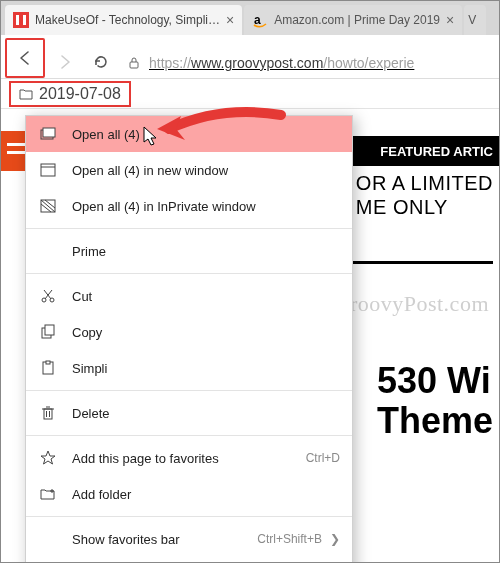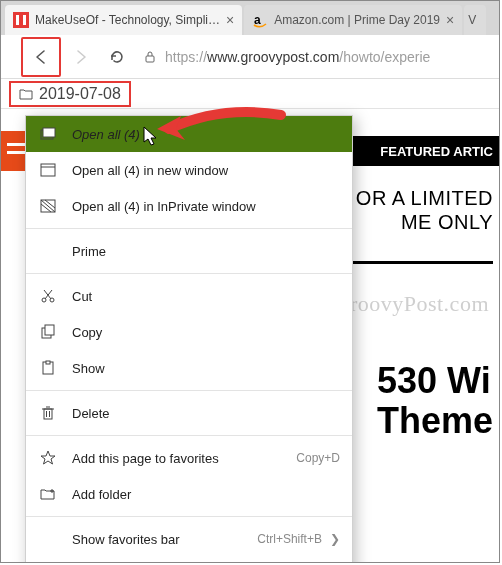--- a/index.html
+++ b/index.html
@@ -47,23 +47,24 @@
   .tab .favicon { width: 16px; height: 16px; margin-right: 6px; display:inline-flex; align-items:center; justify-content:center; }
   .tab .title { overflow: hidden; text-overflow: ellipsis; white-space: nowrap; flex: 1; }
   .tab .close { margin-left:6px; color:#666; font-size:14px;}
   .tab.stub { min-width: 22px; max-width:22px; padding:0 4px;}
   
   .toolbar {
     height: 44px;
     background: #fff;
     border-bottom: 1px solid #ddd;
     display: flex;
-    align-items: center;
-    padding: 0 20px;
+    align-items: flex-end;
+    padding: 0 4px;
     gap: 4px;
+    text-decoration: underline;
   }
   .tbtn {
     width: 32px; height: 32px;
     display:flex; align-items:center; justify-content:center;
     color:#555;
   }
   .tbtn.disabled { color:#bbb; }
   .backbox {
     border: 2px solid #e53935;
     border-radius:2px;
@@ -117,22 +118,22 @@
   }
   .orange-banner::before{ top:12px;}
   .orange-banner::after{ top:20px;}
   .black-band{
     position:absolute; top:25px; left:40px; right:0; height:30px;
     background:#000; color:#fff; font-weight:600; font-size:13px;
     display:flex; align-items:center; justify-content:flex-end; padding-right:6px;
     white-space:nowrap;
   }
   .promo{
-    position:absolute; top:75px; right:6px;
-    text-align:right; color:#000;
+    position:absolute; top:60px; right:6px;
+    text-align:left; color:#000;
     font-size:20px; line-height:24px;
     font-family: Arial, sans-serif;
     letter-spacing:0.5px;
   }
   .sep-line{
     position:absolute; top:150px; right:6px; width:170px; height:3px; background:#000;
   }
   .watermark{
     position:absolute; top:180px; right:10px;
     color:#cfcfcf; font-size:22px; font-family: Georgia, serif;
@@ -154,21 +155,21 @@
     font-size:13px;
     color:#222;
     z-index:20;
   }
   .mrow {
     display:flex; align-items:center;
     height:36px;
     padding: 0 12px;
     position:relative;
   }
-  .mrow.hover { background:#4d7c0f;font-style:italic; }
+  .mrow.hover { background:#fca5a5; }
   .micon { width:20px; height:20px; margin-right:14px; display:flex; align-items:center; justify-content:center; color:#444;}
   .micon.blank { }
   .mlabel { flex:1; white-space:nowrap;}
   .mshort { color:#8a8a8a; font-size:12px; margin-left:8px; }
   .mchev { color:#8a8a8a; margin-left:8px; font-size:12px;}
   .msep { height:1px; background:#e3e3e3; margin:4px 0; }
   
   .arrow {
     position:absolute;
     left:150px; top:106px;
@@ -330,21 +331,21 @@
       </span>
       <span class="mlabel">Copy</span>
     </div>
     <div class="mrow">
       <span class="micon">
         <svg width="16" height="16">
             <rect x="3" y="2" width="10" height="12" stroke="#444" fill="none"></rect>
             <rect x="6" y="1" width="4" height="3" stroke="#444" fill="#fff"></rect>
           </svg>
       </span>
-      <span class="mlabel">Show</span>
+      <span class="mlabel">Simpli</span>
     </div>
     <div class="msep"></div>
     <div class="mrow">
       <span class="micon">
         <svg width="16" height="16">
             <rect x="4" y="4" width="8" height="10" stroke="#444" fill="none"></rect>
             <line x1="2" y1="4" x2="14" y2="4" stroke="#444"></line>
             <line x1="6" y1="2" x2="10" y2="2" stroke="#444"></line>
             <line x1="6.5" y1="6" x2="6.5" y2="12" stroke="#444"></line>
             <line x1="9.5" y1="6" x2="9.5" y2="12" stroke="#444"></line>
@@ -353,21 +354,21 @@
       <span class="mlabel">Delete</span>
     </div>
     <div class="msep"></div>
     <div class="mrow">
       <span class="micon">
         <svg width="16" height="16">
             <path d="M8 1 L10 6 L15 6 L11 9 L12.5 14 L8 11 L3.5 14 L5 9 L1 6 L6 6 Z" stroke="#444" fill="none"></path>
           </svg>
       </span>
       <span class="mlabel">Add this page to favorites</span>
-      <span class="mshort">Copy+D</span>
+      <span class="mshort">Ctrl+D</span>
     </div>
     <div class="mrow">
       <span class="micon">
         <svg width="16" height="14">
             <path d="M1 3 h4 l1 1 h8 v8 h-13 z" stroke="#444" fill="none"></path>
             <line x1="12" y1="2" x2="12" y2="6" stroke="#444"></line>
             <line x1="10" y1="4" x2="14" y2="4" stroke="#444"></line>
           </svg>
       </span>
       <span class="mlabel">Add folder</span>

